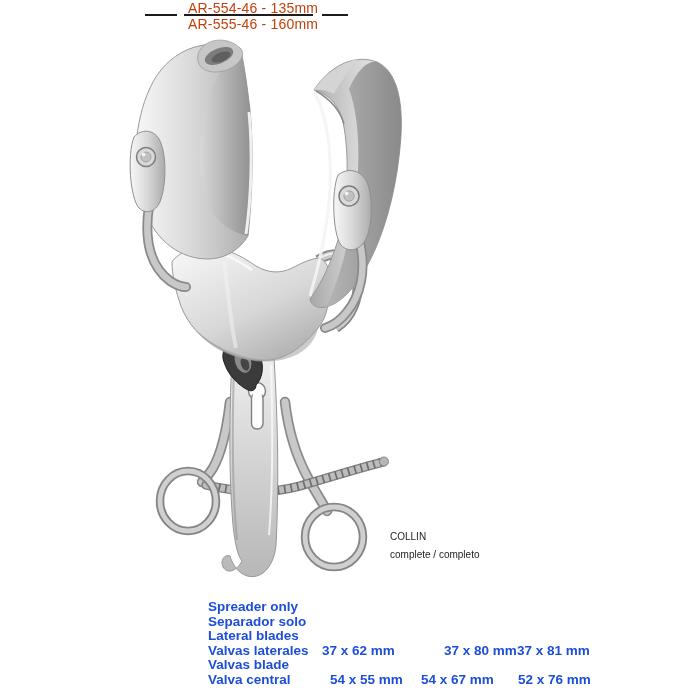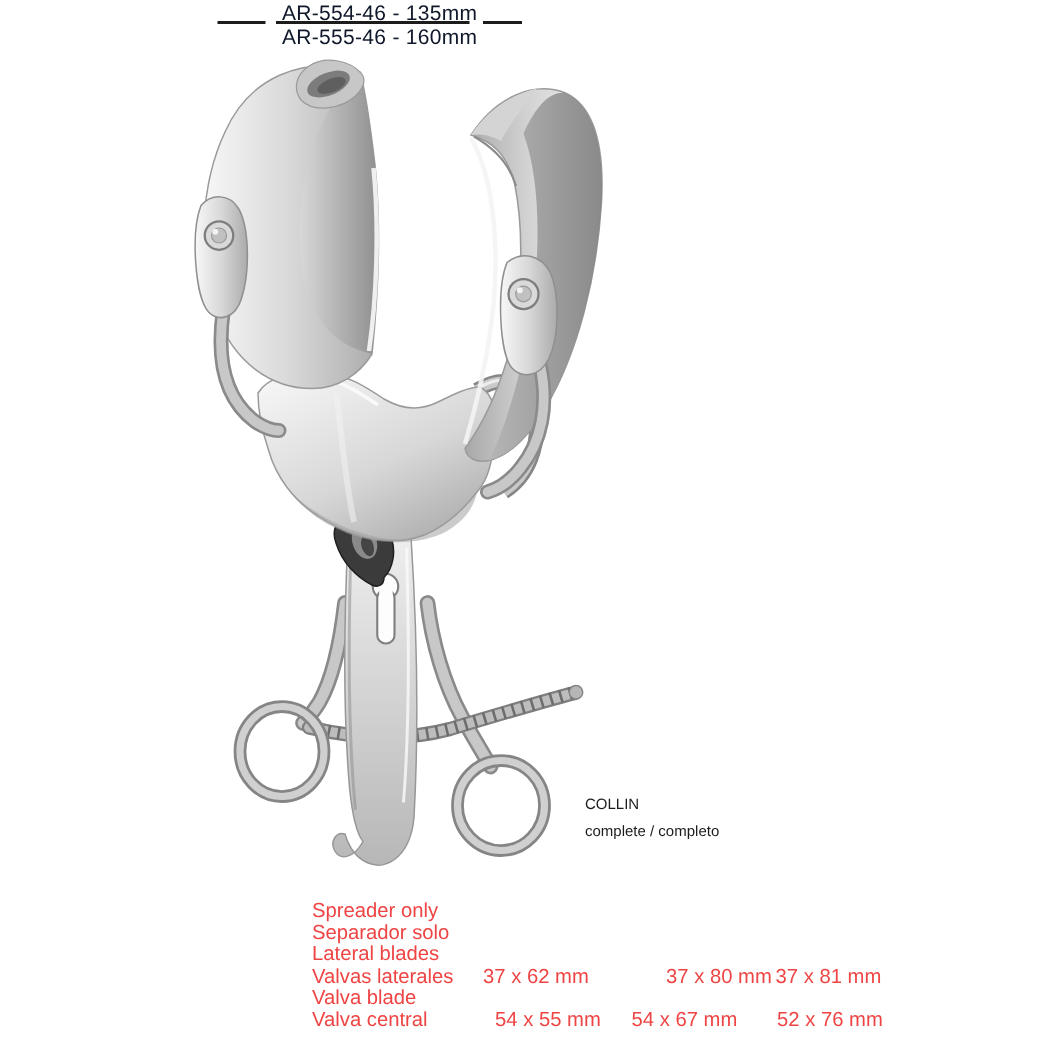--- a/index.html
+++ b/index.html
@@ -5,36 +5,36 @@
   html,body{margin:0;padding:0;}
   body{
     width:700px;height:700px;position:relative;overflow:hidden;
     background:#ffffff;
     font-family:"Liberation Sans", sans-serif;
     color:#1c1c1c;
   }
   
   .code-line{
     position:absolute;left:188px;font-size:14px;line-height:14px;
-    letter-spacing:.2px;white-space:nowrap;color:#0f172a;
+    letter-spacing:.2px;white-space:nowrap;color:#c2410c;
   }
   .code-1{top:1px;}
   .code-2{top:17px;}
   .rule{position:absolute;height:2px;background:#1c1c1c;}
   .rule-main{left:184px;top:14px;width:129px;}
   .rule-left{left:145px;top:14px;width:32px;}
   .rule-right{left:322px;top:14px;width:26px;}
   
   .photo{position:absolute;left:0;top:0;width:700px;height:700px;}
   
   .caption{position:absolute;left:390px;top:528px;font-size:10px;line-height:18px;white-space:nowrap;}
   
   .specs{
     position:absolute;left:208px;top:600px;width:480px;
-    font-size:13.5px;line-height:14.6px;color:#ef4444;
+    font-size:13.5px;line-height:14.6px;color:#1d4ed8;font-weight:bold;
   }
   .spec-line{position:relative;height:14.6px;white-space:nowrap;}
   .v{position:absolute;top:0;}
   .r1v1{left:114px;} .r1v2{left:212px;margin-left:24px;} .r1v3{left:309px;}
   .r2v1{left:122px;} .r2v2{left:213px;} .r2v3{left:310px;}
 </style>
 </head>
 <body>
 
 <div class="code-line code-1">AR-554-46 - 135mm</div>
@@ -223,21 +223,21 @@
   <div class="spec-line">
     <span>Lateral blades</span>
   </div>
   <div class="spec-line">
     <span>Valvas laterales</span>
     <span class="v r1v1">37 x 62 mm</span>
     <span class="v r1v2">37 x 80 mm</span>
     <span class="v r1v3">37 x 81 mm</span>
   </div>
   <div class="spec-line">
-    <span>Valva blade</span>
+    <span>Valvas blade</span>
   </div>
   <div class="spec-line">
     <span>Valva central</span>
     <span class="v r2v1">54 x 55 mm</span>
     <span class="v r2v2">54 x 67 mm</span>
     <span class="v r2v3">52 x 76 mm</span>
   </div>
 </div>
 
 </body></html>

